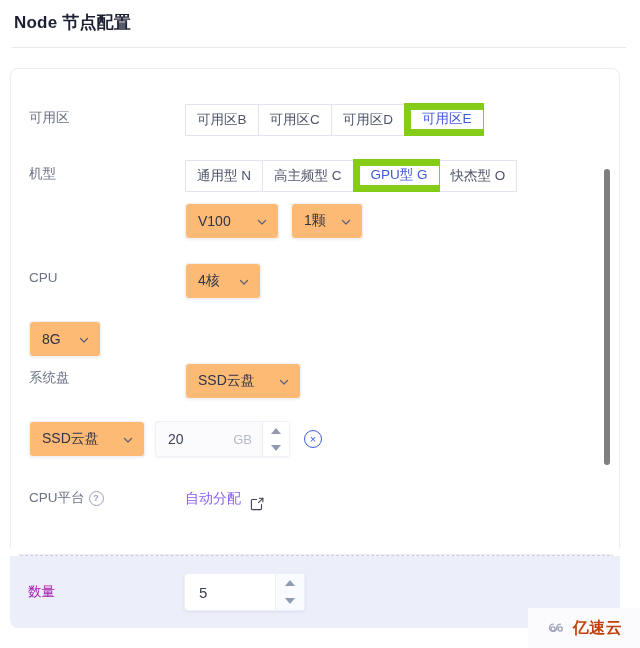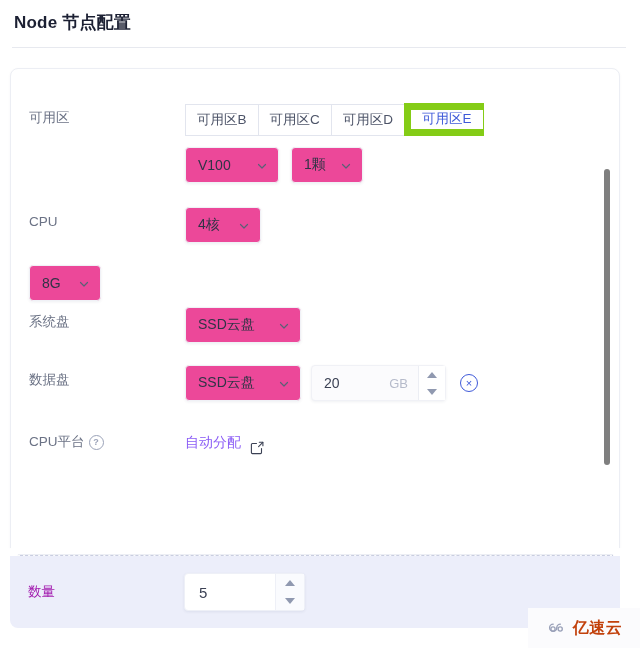--- a/index.html
+++ b/index.html
@@ -142,21 +142,21 @@
   .seg-item.selected + .seg-item { border-left-width: 0; }
 
   
   .select-box {
     display: inline-flex;
     align-items: center;
     justify-content: space-between;
     gap: 10px;
     height: 36px;
     padding: 0 10px 0 12px;
-    background: #ec4899;
+    background: #fdba74;
     border: 1px solid #f0f1f6;
     border-radius: 4px;
     box-shadow: 0 1px 3px rgba(40, 50, 90, 0.08);
     font-size: 14px;
     color: #2f3446;
     cursor: pointer;
     box-sizing: border-box;
     white-space: nowrap;
   }
   .select-box .chev {
@@ -370,20 +370,31 @@
       <div class="row-control">
         <div class="seg-group">
           <div class="seg-item">可用区B</div>
           <div class="seg-item">可用区C</div>
           <div class="seg-item">可用区D</div>
           <div class="seg-item selected">可用区E</div>
         </div>
       </div>
     </div>
 
+    <div class="form-row row-type">
+      <div class="row-label">机型</div>
+      <div class="row-control">
+        <div class="seg-group">
+          <div class="seg-item">通用型 N</div>
+          <div class="seg-item">高主频型 C</div>
+          <div class="seg-item selected">GPU型 G</div>
+          <div class="seg-item">快杰型 O</div>
+        </div>
+      </div>
+    </div>
 
     <div class="form-row row-gpu">
       <div class="row-label indent-empty"></div>
       <div class="row-control">
         <div class="select-box sel-v100">
           <span>V100</span>
           <span class="chev">
             <svg viewBox="0 0 12 12" width="12" height="12">
                 <path d="M2.5 4.5L6 8L9.5 4.5" fill="none" stroke="#5b6176" stroke-width="1.2" stroke-linecap="round" stroke-linejoin="round"></path>
               </svg>
@@ -435,21 +446,20 @@
           <span class="chev">
             <svg viewBox="0 0 12 12" width="12" height="12">
                 <path d="M2.5 4.5L6 8L9.5 4.5" fill="none" stroke="#5b6176" stroke-width="1.2" stroke-linecap="round" stroke-linejoin="round"></path>
               </svg>
           </span>
         </div>
       </div>
     </div>
 
     <div class="form-row row-datadisk">
-      <div class="row-label">数据盘</div>
       <div class="row-control">
         <div class="select-box sel-data">
           <span>SSD云盘</span>
           <span class="chev">
             <svg viewBox="0 0 12 12" width="12" height="12">
                 <path d="M2.5 4.5L6 8L9.5 4.5" fill="none" stroke="#5b6176" stroke-width="1.2" stroke-linecap="round" stroke-linejoin="round"></path>
               </svg>
           </span>
         </div>
         <div class="num-group">

